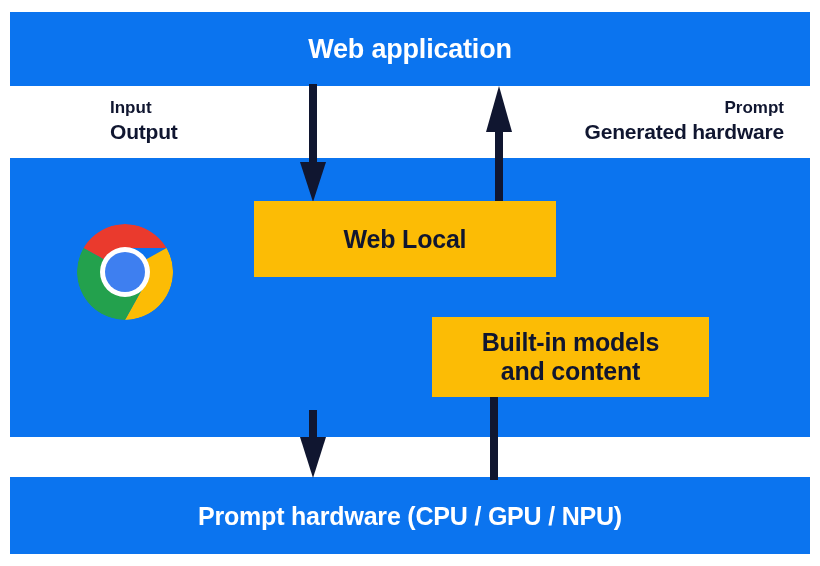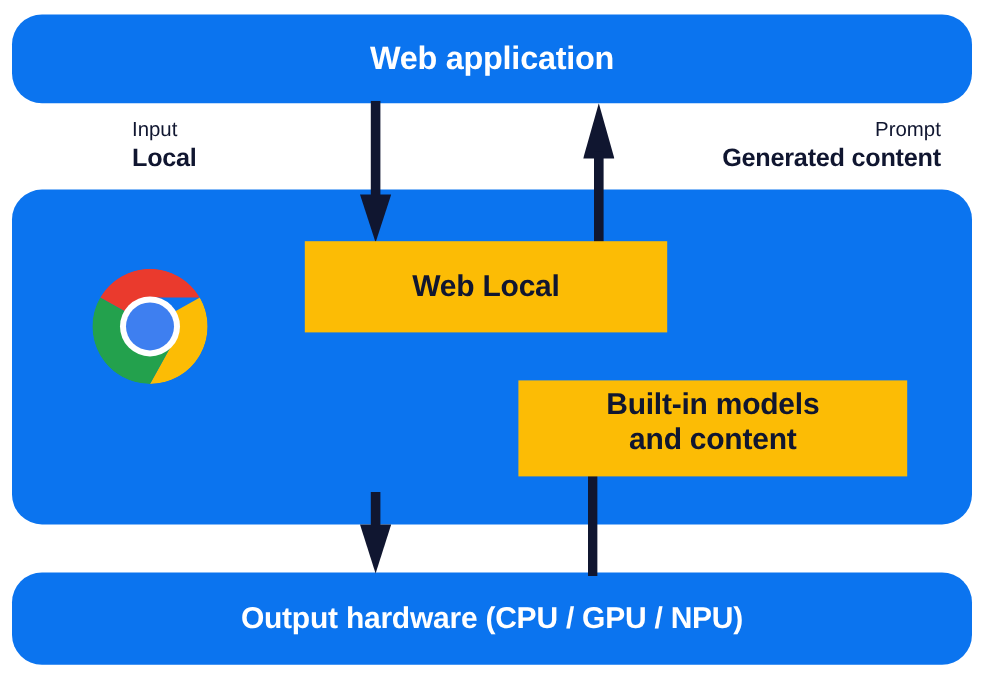--- a/index.html
+++ b/index.html
@@ -18,21 +18,20 @@
     overflow: hidden;
   }
 
   
   .panel {
     position: absolute;
     left: 10px;
     width: 800px;
     background: #0b74ef;
     z-index: 2;
-    border-radius: 25px;
   }
   .panel-label {
     position: absolute;
     left: 0;
     width: 100%;
     text-align: center;
     color: #ffffff;
     font-weight: bold;
     letter-spacing: -0.2px;
   }
@@ -65,21 +64,21 @@
   
   .gap-caption {
     position: absolute;
     z-index: 6;
     color: #101630;
     line-height: 1.22;
   }
   .gap-caption .small {
     display: block;
     font-size: 17px;
-    font-weight: normal;
+    font-weight: bold;
   }
   .gap-caption .big {
     display: block;
     font-size: 21px;
     font-weight: bold;
     letter-spacing: -0.2px;
   }
   #caption-input {
     left: 110px;
     top: 98px;
@@ -120,26 +119,25 @@
   #box-web-apis {
     left: 254px;
     top: 201px;
     width: 302px;
     height: 76px;
     font-size: 25px;
   }
   #box-builtin {
     left: 432px;
     top: 317px;
-    width: 324px;
+    width: 277px;
     height: 80px;
     font-size: 25px;
-    padding: 16px 10px;
+    padding: 4px 10px;
     box-sizing: border-box;
-    align-items: flex-end;
   }
 
   
   #browser-group {
     position: absolute;
     left: 52px;
     top: 222px;
     width: 146px;
     z-index: 6;
     text-align: center;
@@ -163,31 +161,31 @@
 
 <div id="stage">
 
   <div class="panel" id="panel-webapp">
     <div class="panel-label">Web application</div>
   </div>
 
   <div class="panel" id="panel-browser"></div>
 
   <div class="panel" id="panel-hardware">
-    <div class="panel-label">Output hardware (CPU / GPU / NPU)</div>
+    <div class="panel-label">Prompt hardware (CPU / GPU / NPU)</div>
   </div>
 
   <div class="gap-caption" id="caption-input">
     <span class="small">Input</span>
-    <span class="big">Local</span>
+    <span class="big">Output</span>
   </div>
 
   <div class="gap-caption" id="caption-output">
     <span class="small">Prompt</span>
-    <span class="big">Generated content</span>
+    <span class="big">Generated hardware</span>
   </div>
 
   <div class="arrow" id="arrow-prompt">
     <svg width="26" height="118" viewBox="0 0 26 118" xmlns="http://www.w3.org/2000/svg">
       <rect x="9" y="0" width="8" height="85" fill="#101630"></rect>
       <polygon points="0,78 26,78 13,118" fill="#101630"></polygon>
     </svg>
   </div>
 
   <div class="arrow" id="arrow-generated">

